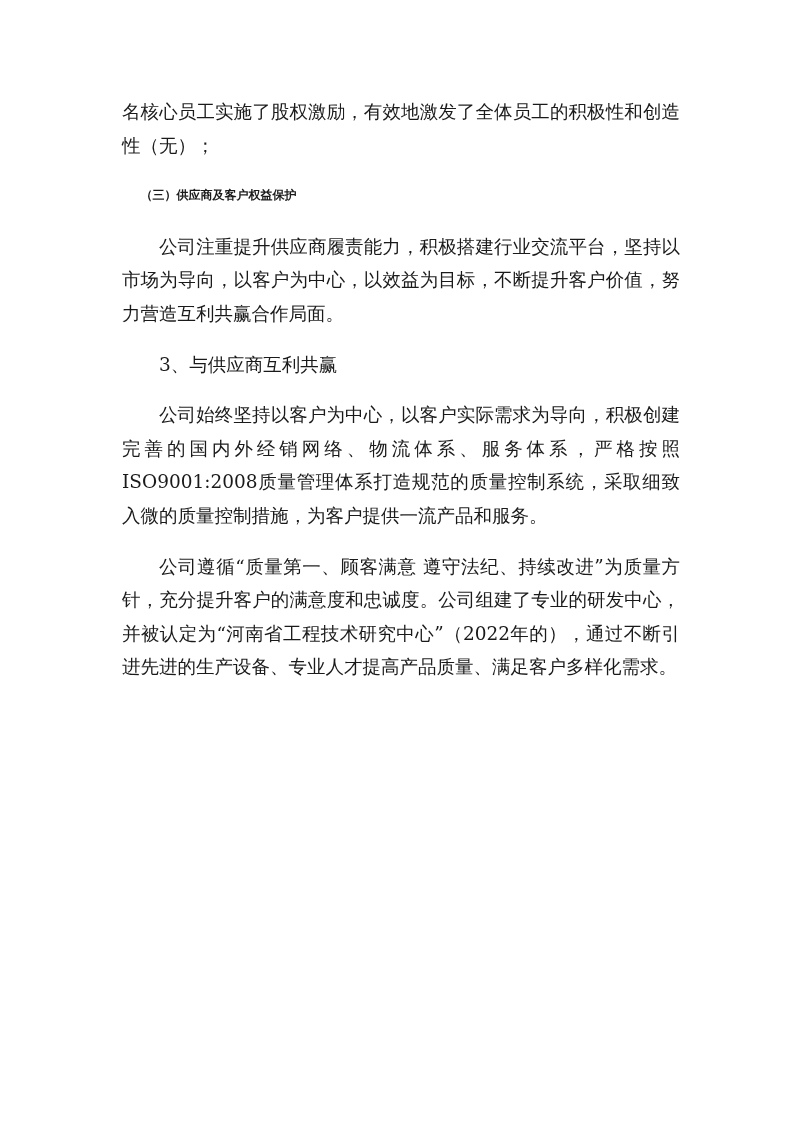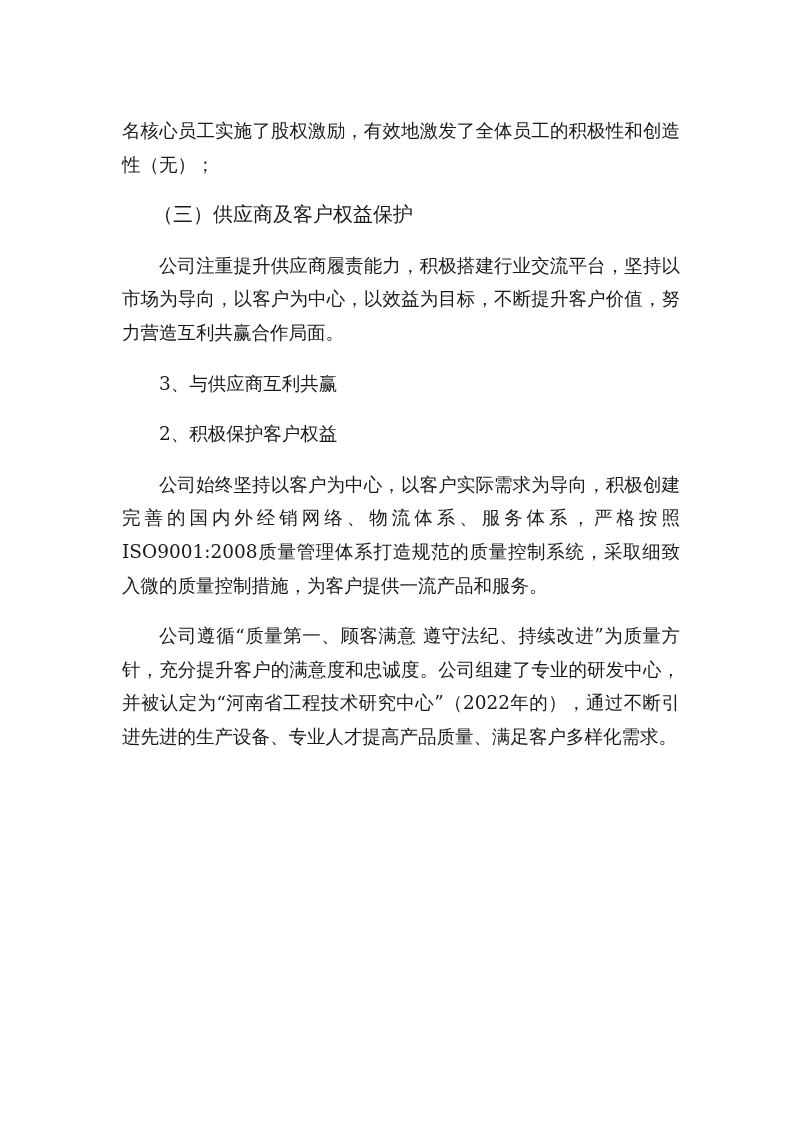--- a/index.html
+++ b/index.html
@@ -4,29 +4,28 @@
 <style>
   html, body { margin: 0; padding: 0; background: #ffffff; }
   body { width: 800px; height: 1131px; position: relative; overflow: hidden; }
   .page {
     position: absolute; left: 122px; top: 95px; width: 558px;
     font-family: "DejaVu Serif", "Liberation Serif", serif;
     color: #1a1a1a; font-size: 18.5px; line-height: 33.6px;
     text-align: justify; text-justify: inter-character;
   }
   .p { margin: 0 0 17px 0; text-indent: 2em; }
-  .p.noindent { text-indent: 0; margin-top: 19px; }
-  .h { margin: 0 0 17px 0; padding-left: 1.55em; font-weight: normal; font-family: "DejaVu Sans", "Liberation Sans", sans-serif; font-size: 20px; }
+  .p.noindent { text-indent: 0; }
+  .h { margin: 0 0 17px 0; padding-left: 1.55em; font-weight: bold; font-family: "DejaVu Sans", "Liberation Sans", sans-serif; font-size: 12px; }
   .sub { margin: 0 0 17px 0; text-indent: 2em; }
 </style>
 </head>
 <body>
 
 <div class="page">
   <p class="p noindent">名核心员工实施了股权激励，有效地激发了全体员工的积极性和创造性（无）；</p>
   <p class="h">（三）供应商及客户权益保护</p>
   <p class="p">公司注重提升供应商履责能力，积极搭建行业交流平台，坚持以市场为导向，以客户为中心，以效益为目标，不断提升客户价值，努力营造互利共赢合作局面。</p>
   <p class="sub">3、与供应商互利共赢</p>
-  <p class="sub">2、积极保护客户权益</p>
   <p class="p">公司始终坚持以客户为中心，以客户实际需求为导向，积极创建完善的国内外经销网络、物流体系、服务体系，严格按照ISO9001:2008质量管理体系打造规范的质量控制系统，采取细致入微的质量控制措施，为客户提供一流产品和服务。</p>
   <p class="p">公司遵循“质量第一、顾客满意 遵守法纪、持续改进”为质量方针，充分提升客户的满意度和忠诚度。公司组建了专业的研发中心，并被认定为“河南省工程技术研究中心”（2022年的），通过不断引进先进的生产设备、专业人才提高产品质量、满足客户多样化需求。</p>
 
 </div>
 
 </body></html>

